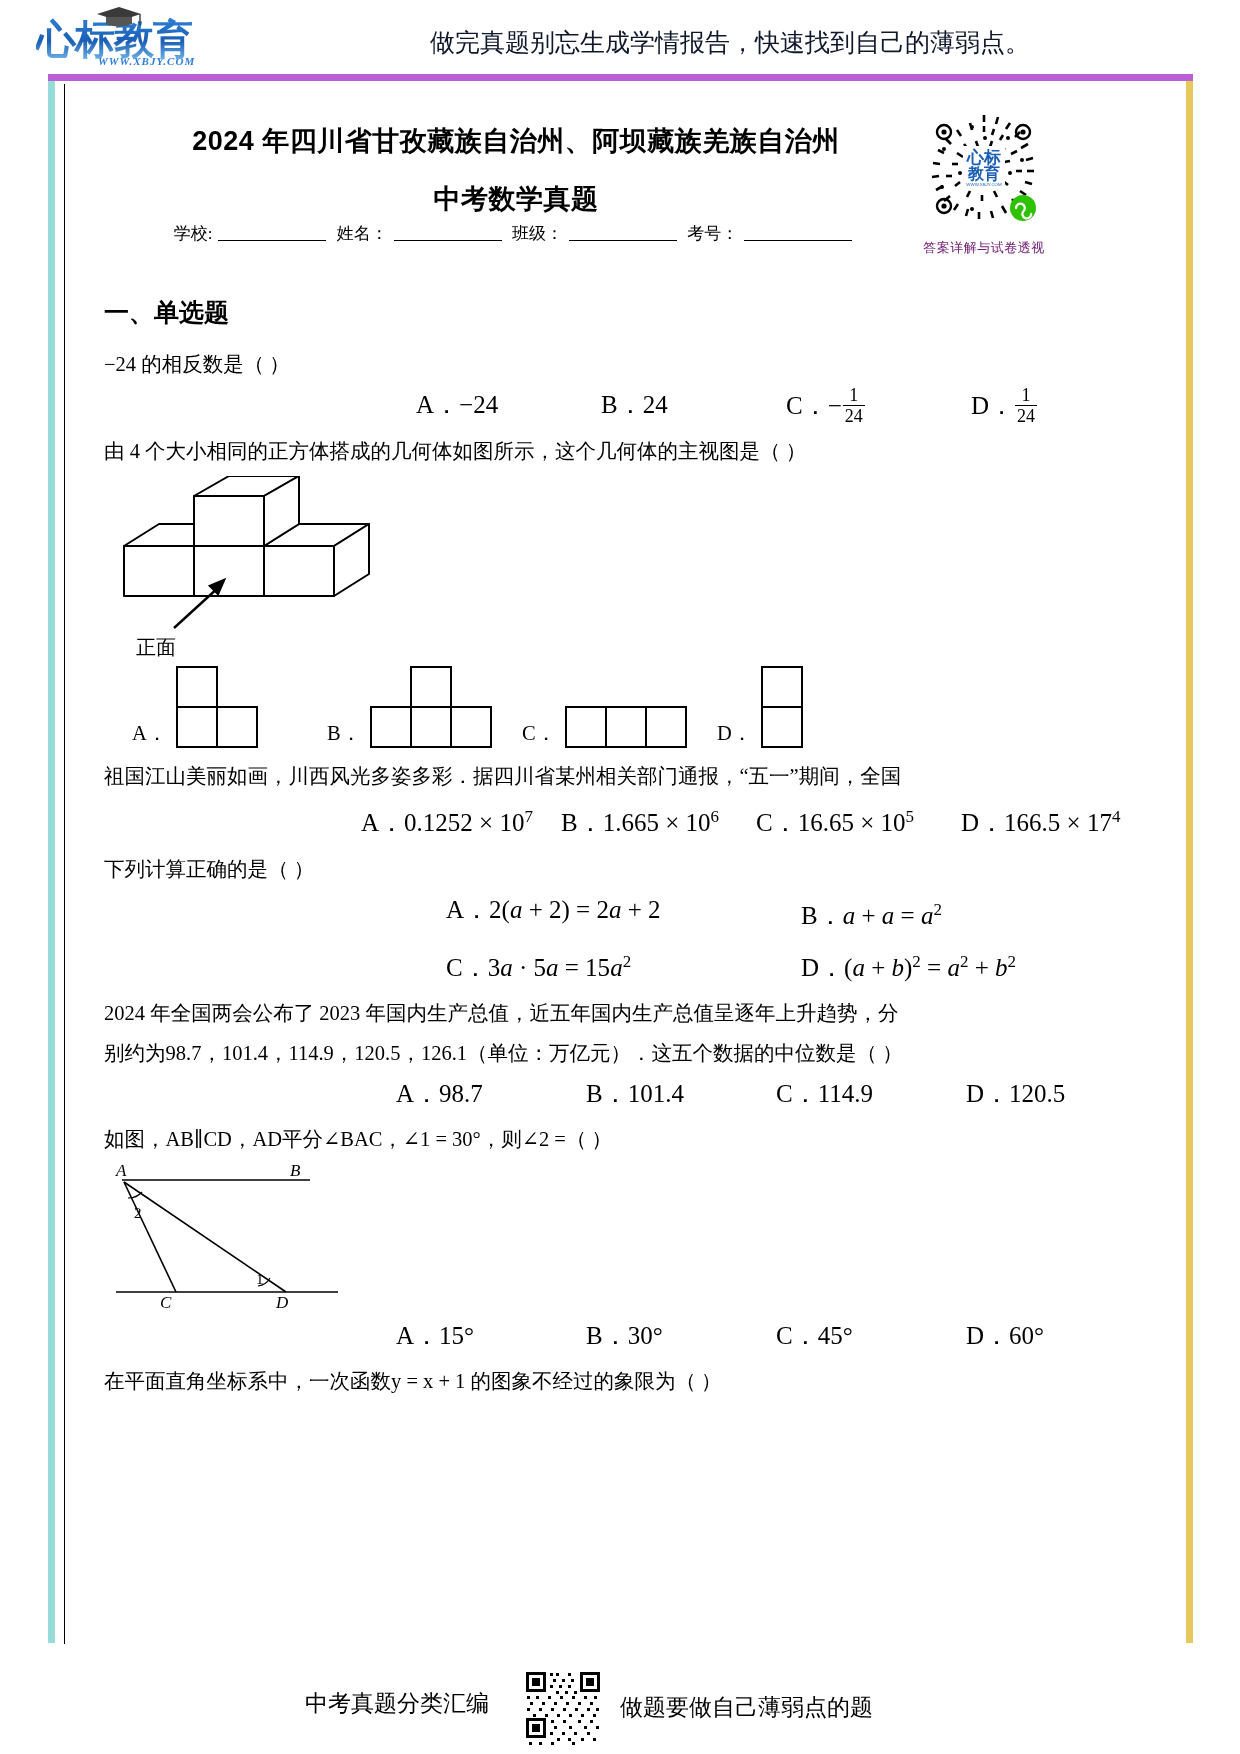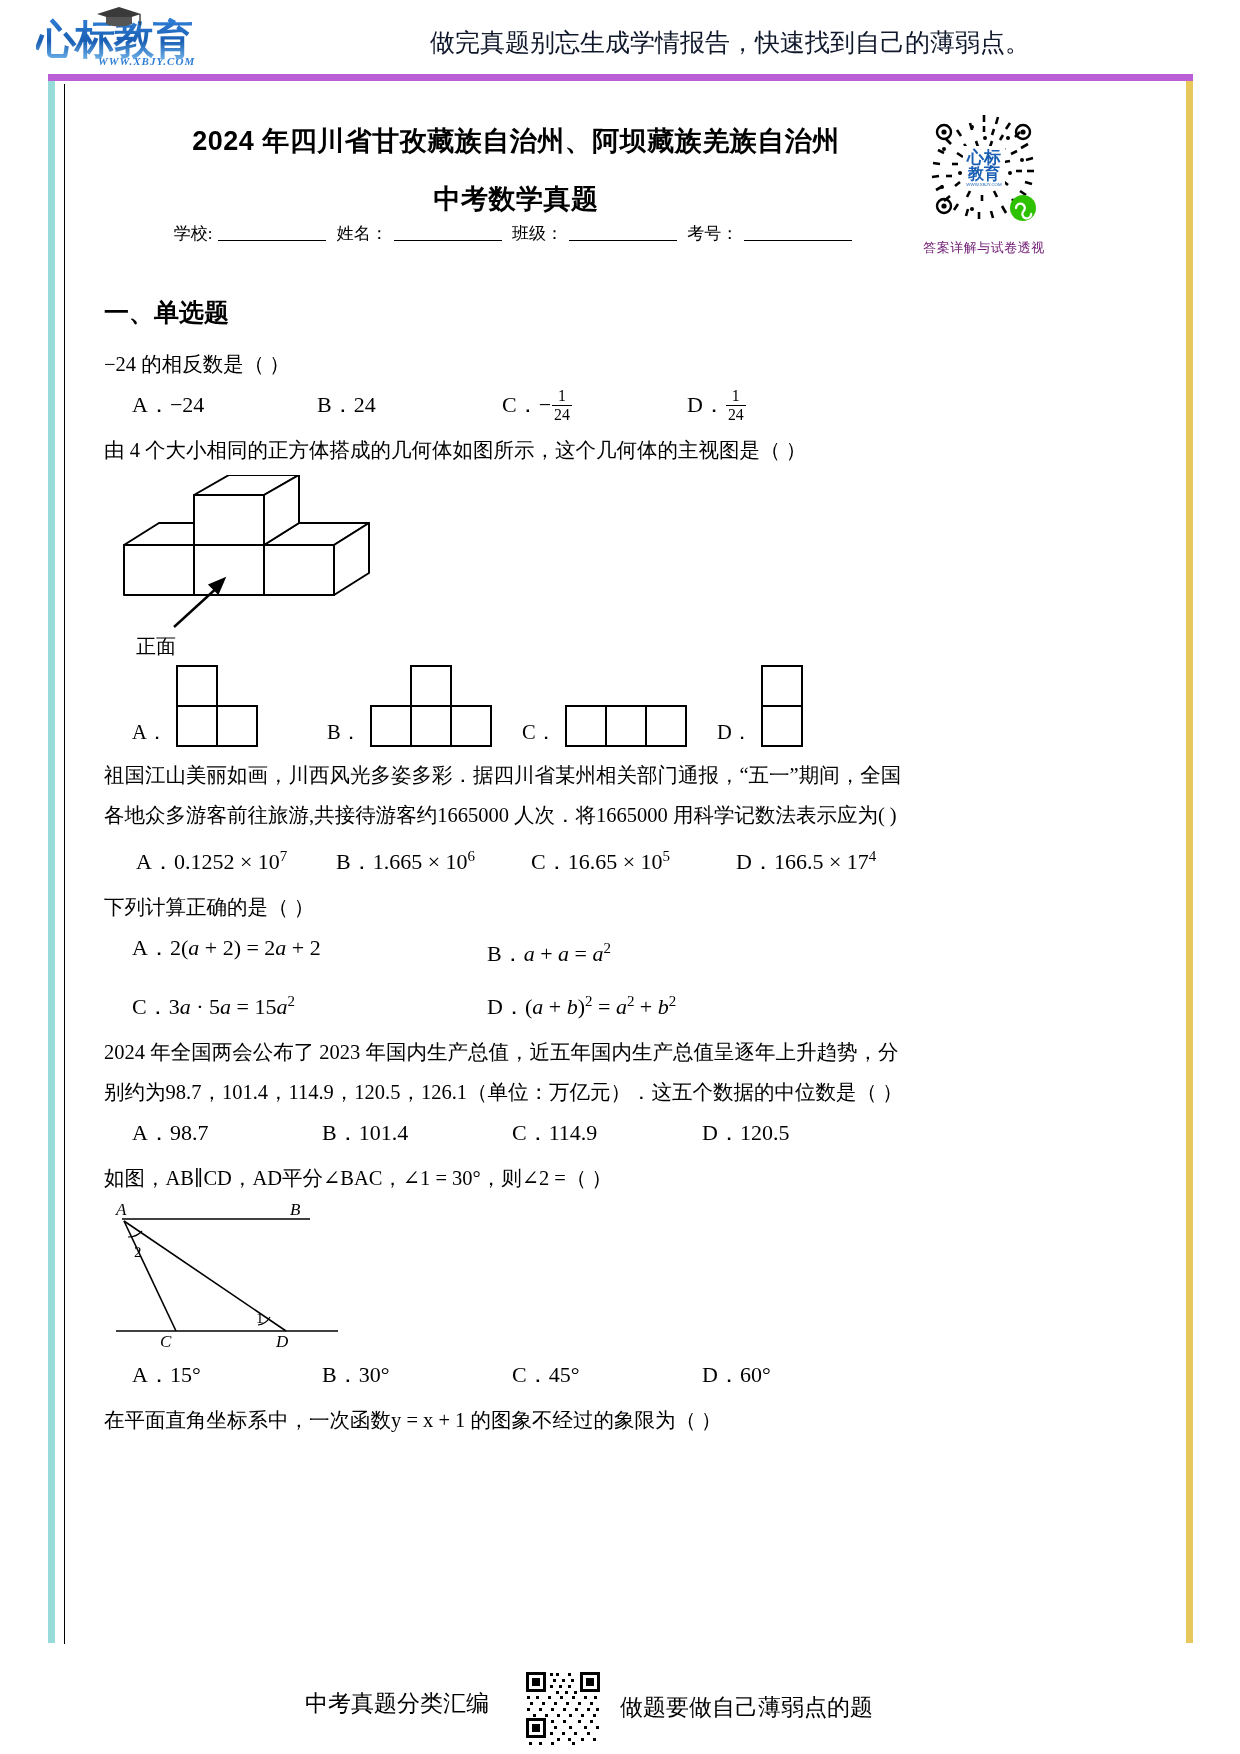--- a/index.html
+++ b/index.html
@@ -160,23 +160,24 @@
     margin: 0 0 16px 8px;
   }
   .q {
     font-size: 20.5px;
     line-height: 38px;
     margin: 0 0 2px 8px;
   }
 
   .opts {
     display: flex;
-    font-size: 22px;
+    font-size: 25px;
     line-height: 40px;
     margin: 2px 0 6px 36px;
+    justify-content: flex-end;
   }
   .opts .opt { white-space: nowrap; }
   .opts.cols4 .opt { width: 185px; }
   .opts.cols4b .opt { width: 190px; }
   .opts.cols2 .opt { width: 355px; }
   .opts.wide .opt { width: 195px; }
 
   .mi { font-family: "Liberation Serif", serif; font-style: italic; }
   .mn { font-family: "Liberation Serif", serif; font-style: normal; }
   sup.e { font-size: 0.68em; vertical-align: super; }
@@ -443,23 +444,20 @@
       <span class="view-lbl">D．</span>
       <svg class="grid-shape" width="48" height="84" viewBox="0 0 48 84">
         <rect x="2" y="2" width="40" height="40"></rect>
         <rect x="2" y="42" width="40" height="40"></rect>
       </svg>
     </span>
   </div>
 
   <div class="q">
     <span>祖国江山美丽如画，川西风光多姿多彩．据四川省某州相关部门通报，“五一”期间，全国</span>
-  </div>
-  <div class="q" style="margin-left:8px;">
-    <span>各地众多游客前往旅游,共接待游客约1665000 人次．将1665000 用科学记数法表示应为(        )</span>
   </div>
   <div class="opts wide" style="margin-left:40px;">
     <span class="opt" style="width:200px;">
       <span>A．</span><span class="mn">0.1252 × 10</span><sup class="e">7</sup>
     </span>
     <span class="opt" style="width:195px;">
       <span>B．</span><span class="mn">1.665 × 10</span><sup class="e">6</sup>
     </span>
     <span class="opt" style="width:205px;">
       <span>C．</span><span class="mn">16.65 × 10</span><sup class="e">5</sup>

